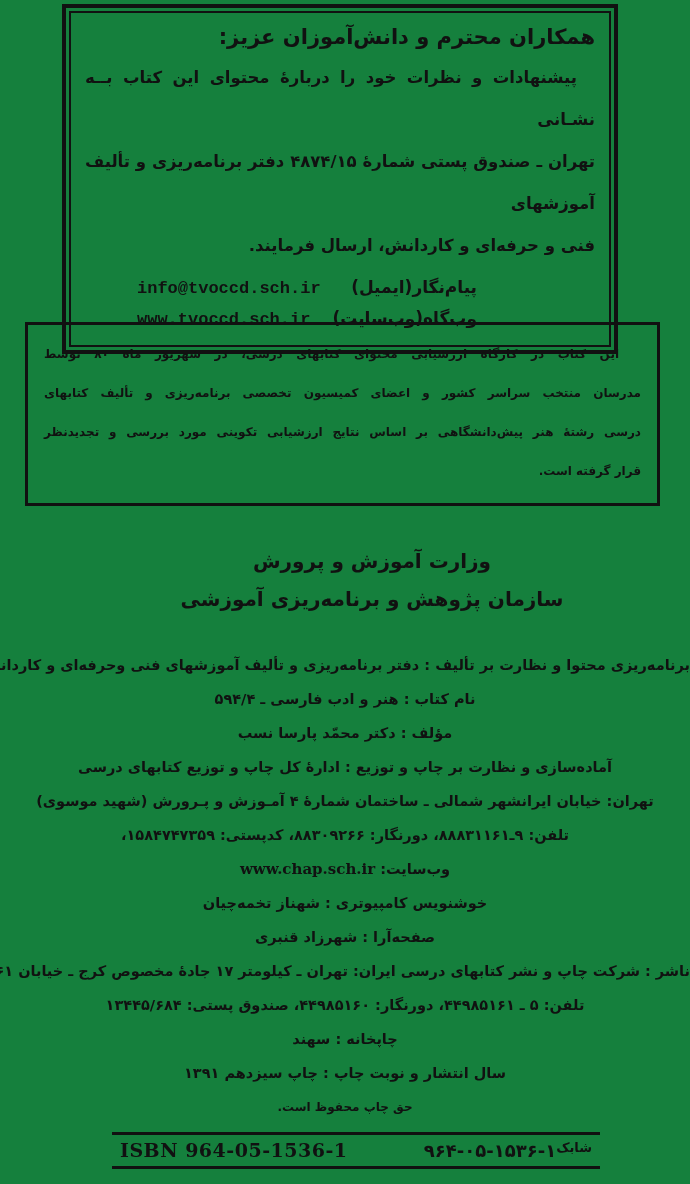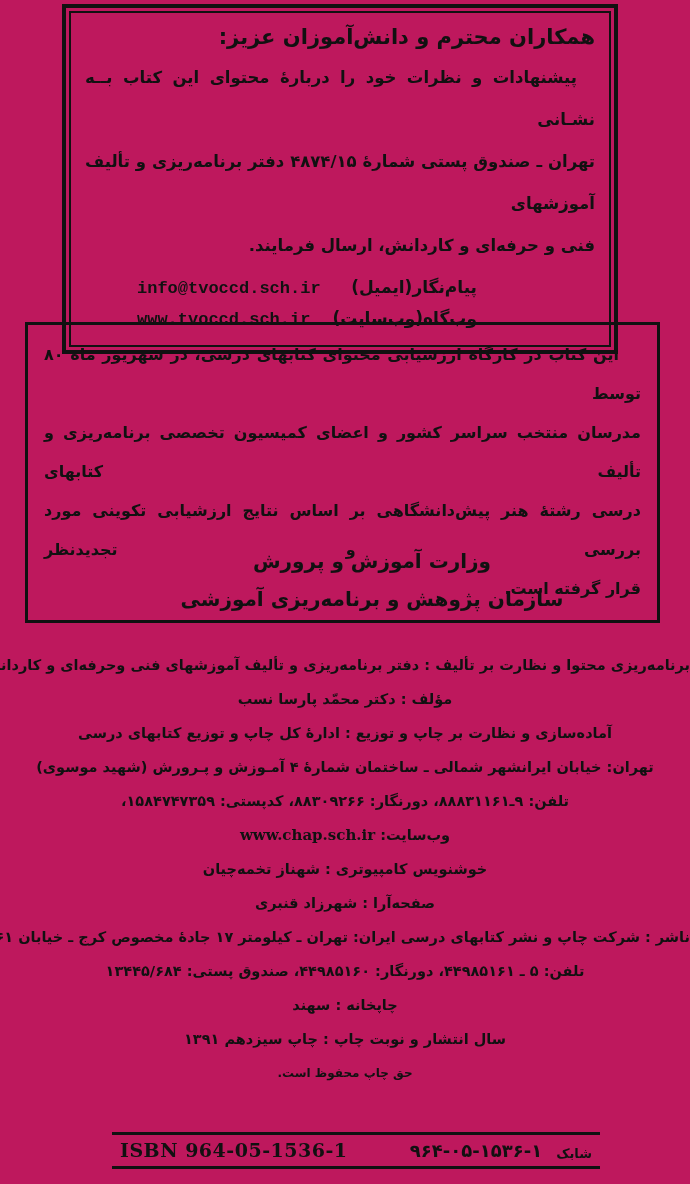--- a/index.html
+++ b/index.html
@@ -2,21 +2,21 @@
 <html lang="fa"><head>
 <meta charset="utf-8">
 <style>
   * { margin:0; padding:0; box-sizing:border-box; }
   html,body { background:#ffffff; }
   body {
     width:690px; height:1184px; position:relative;
     font-family:"DejaVu Sans", sans-serif;
     color:#111111;
   }
-  .page { position:absolute; inset:0; background:#be185d; }
+  .page { position:absolute; inset:0; background:#15803d; }
 
   
   .contact-box {
     position:absolute; left:62px; top:4px; width:556px;
     border:4px solid #111;
   }
   .contact-box-inner {
     border:2px solid #111; margin:3px;
     padding:12px 14px 16px 14px;
     direction:rtl;
@@ -42,21 +42,21 @@
   }
 
   
   .eval-box {
     position:absolute; left:25px; top:322px; width:635px;
     border:3px solid #111;
     padding:10px 16px 12px 16px;
     direction:rtl;
   }
   .eval-line {
-    font-size:16px; font-weight:bold; line-height:39px;
+    font-size:12px; font-weight:bold; line-height:39px;
     text-align:justify; text-align-last:justify;
   }
   .eval-line.first { text-indent:22px; }
   .eval-line.last { text-align:right; text-align-last:right; }
 
   
   .ministry {
     position:absolute; top:542px; left:0; width:690px;
     direction:rtl; text-align:center; font-weight:bold;margin-left:27px;
   }
@@ -80,21 +80,21 @@
   .isbn-strip {
     position:absolute; top:1132px; left:112px; width:488px;
     border-top:3px solid #111; border-bottom:3px solid #111;
     padding:4px 8px 5px 8px;
     display:flex; direction:ltr; justify-content:space-between; align-items:center;
   }
   .isbn-en {
     font-family:"DejaVu Serif", serif; font-weight:bold; font-size:19px;
     letter-spacing:0.5px; direction:ltr;
   }
-  .isbn-fa-group { display:flex; align-items:flex-end; gap:14px; direction:ltr; }
+  .isbn-fa-group { display:flex; align-items:flex-start; direction:ltr; }
   .isbn-fa-number { font-weight:bold; font-size:18px; direction:ltr; unicode-bidi:embed; }
   .isbn-fa-label { font-weight:bold; font-size:13px; direction:rtl; }
 </style>
 </head>
 <body>
 
 <div class="page">
 
   <div class="contact-box">
     <div class="contact-box-inner">
@@ -121,20 +121,21 @@
     <div class="eval-line last">قرار گرفته است.</div>
   </div>
 
   <div class="ministry">
     <div class="ministry-line">وزارت آموزش و پرورش</div>
     <div class="ministry-line">سازمان پژوهش و برنامه‌ریزی آموزشی</div>
   </div>
 
   <div class="colophon">
     <div class="colophon-line">برنامه‌ریزی محتوا و نظارت بر تألیف : دفتر برنامه‌ریزی و تألیف آموزشهای فنی وحرفه‌ای و کاردانش</div>
+    <div class="colophon-line">نام کتاب : هنر و ادب فارسی ـ ۵۹۴/۴</div>
     <div class="colophon-line">مؤلف : دکتر محمّد پارسا نسب</div>
     <div class="colophon-line">آماده‌سازی و نظارت بر چاپ و توزیع : ادارۀ کل چاپ و توزیع کتابهای درسی</div>
     <div class="colophon-line">تهران: خیابان ایرانشهر شمالی ـ ساختمان شمارۀ ۴ آمـوزش و پـرورش (شهید موسوی)</div>
     <div class="colophon-line">تلفن: ۹ـ۸۸۸۳۱۱۶۱، دورنگار: ۸۸۳۰۹۲۶۶، کدپستی: ۱۵۸۴۷۴۷۳۵۹،</div>
     <div class="colophon-line">
       <span>وب‌سایت:</span>
       <span class="latin-url">www.chap.sch.ir</span>
     </div>
     <div class="colophon-line">خوشنویس کامپیوتری : شهناز تخمه‌چیان</div>
     <div class="colophon-line">صفحه‌آرا : شهرزاد قنبری</div>

